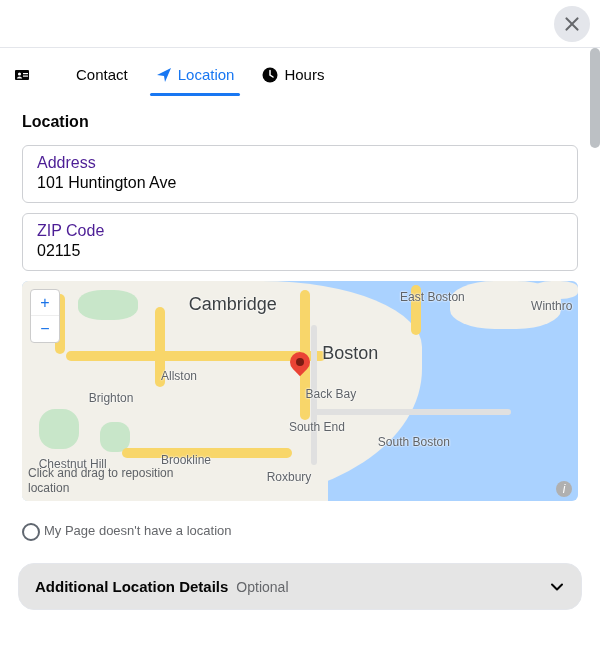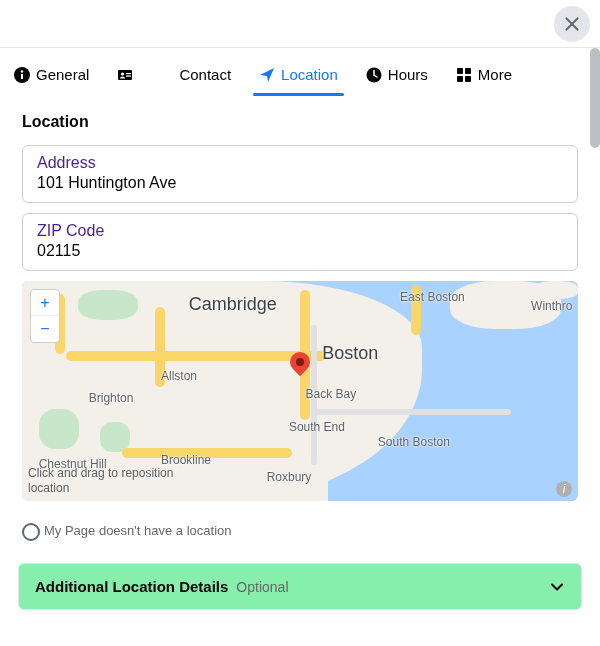--- a/index.html
+++ b/index.html
@@ -59,49 +59,39 @@
   .zoom-ctrl { position:absolute; left:8px; top:8px; width:30px; border:1px solid #ccc; border-radius:4px; background:#fff; }
   .zoom-ctrl div { height:26px; display:flex; align-items:center; justify-content:center; color:#1a73e8; font-size:16px; cursor:pointer; }
   .zoom-ctrl div:first-child { border-bottom:1px solid #eee; }
   .map-hint { position:absolute; left:6px; bottom:6px; font-size:12px; color:#5f6368; max-width:190px; line-height:1.2; }
   .map-attr { position:absolute; right:6px; bottom:4px; width:16px; height:16px; border-radius:50%; background:#b0b0b0; color:#fff; font-size:12px; display:flex; align-items:center; justify-content:center; font-style:italic; }
 
   .no-loc { display:flex; align-items:flex-start; gap:4px; padding: 14px 22px 0 22px; }
   .no-loc .radio { width:18px; height:18px; border:2px solid #606770; border-radius:50%; cursor:pointer; }
   .no-loc .radio-label { font-size:13px; color:#65676b; }
 
-  .accordion { margin: 22px 18px 0 18px; border:1px solid #e4e6eb; border-radius:6px; background:#86efac; padding:14px 16px; display:flex; align-items:center; justify-content:space-between; cursor:pointer; }
+  .accordion { margin: 22px 18px 0 18px; border:1px solid #e4e6eb; border-radius:16px; background:#e5e5e5; padding:14px 16px; display:flex; align-items:center; justify-content:space-between; cursor:pointer; }
   .acc-left { display:flex; align-items:center; gap:8px; }
   .acc-title { font-size:15px; font-weight:700; color:#050505; }
   .acc-sub { font-size:14px; color:#65676b; font-weight:400; }
   .chev { width:16px; height:16px; }
 </style>
 </head>
 <body>
 
 <div class="modal-header">
   <div class="close-btn" data-name="close-button">
     <svg data-name="close-icon" viewBox="0 0 16 16">
         <path d="M8 6.6 13 1.6a1 1 0 0 1 1.4 1.4L9.4 8l5 5A1 1 0 0 1 13 14.4L8 9.4l-5 5A1 1 0 0 1 1.6 13l5-5-5-5A1 1 0 0 1 3 1.6Z"></path>
       </svg>
   </div>
 </div>
 
 <div class="content" data-name="content-scroll">
   <div class="tabs" data-name="tab-bar">
-    <div class="tab" data-name="tab-general">
-      <span class="icon-slot" data-name="info-icon">
-          <svg viewBox="0 0 16 16">
-            <circle cx="8" cy="8" r="8" fill="#050505"></circle>
-            <rect x="7" y="7" width="2" height="5" fill="#fff"></rect>
-            <circle cx="8" cy="4.5" r="1.2" fill="#fff"></circle>
-          </svg>
-        </span>
-      <span data-name="tab-label">General</span>
-    </div>
     <div class="tab" data-name="tab-contact">
       <span class="icon-slot" data-name="contact-card-icon">
           <svg viewBox="0 0 16 16">
             <rect x="1" y="3" width="14" height="10" rx="1" fill="#050505"></rect>
             <circle cx="5.5" cy="7" r="1.6" fill="#fff"></circle>
             <path d="M2.8 11.5c.4-1.3 1.5-2 2.7-2s2.3.7 2.7 2" fill="#fff"></path>
             <rect x="9" y="6" width="5" height="1.2" fill="#fff"></rect>
             <rect x="9" y="8.5" width="5" height="1.2" fill="#fff"></rect>
           </svg>
         </span>
@@ -116,31 +106,20 @@
       <span data-name="tab-label">Location</span>
     </div>
     <div class="tab" data-name="tab-hours">
       <span class="icon-slot" data-name="clock-icon">
           <svg viewBox="0 0 16 16">
             <circle cx="8" cy="8" r="7.5" fill="#050505"></circle>
             <path d="M8 3.5V8l3 2" stroke="#fff" stroke-width="1.5" fill="none" stroke-linecap="round"></path>
           </svg>
         </span>
       <span data-name="tab-label">Hours</span>
-    </div>
-    <div class="tab" data-name="tab-more">
-      <span class="icon-slot" data-name="grid-icon">
-          <svg viewBox="0 0 16 16">
-            <rect x="1" y="1" width="6" height="6" rx="1" fill="#050505"></rect>
-            <rect x="9" y="1" width="6" height="6" rx="1" fill="#050505"></rect>
-            <rect x="1" y="9" width="6" height="6" rx="1" fill="#050505"></rect>
-            <rect x="9" y="9" width="6" height="6" rx="1" fill="#050505"></rect>
-          </svg>
-        </span>
-      <span data-name="tab-label">More</span>
     </div>
   </div>
 
   <div class="section">
     <div class="section-title" data-name="section-title">Location</div>
 
     <div class="field" data-name="address-field-wrapper">
       <div class="field-label" data-name="address-label">Address</div>
       <input class="field-value" data-name="address-input" value="101 Huntington Ave" style="">
     </div>

